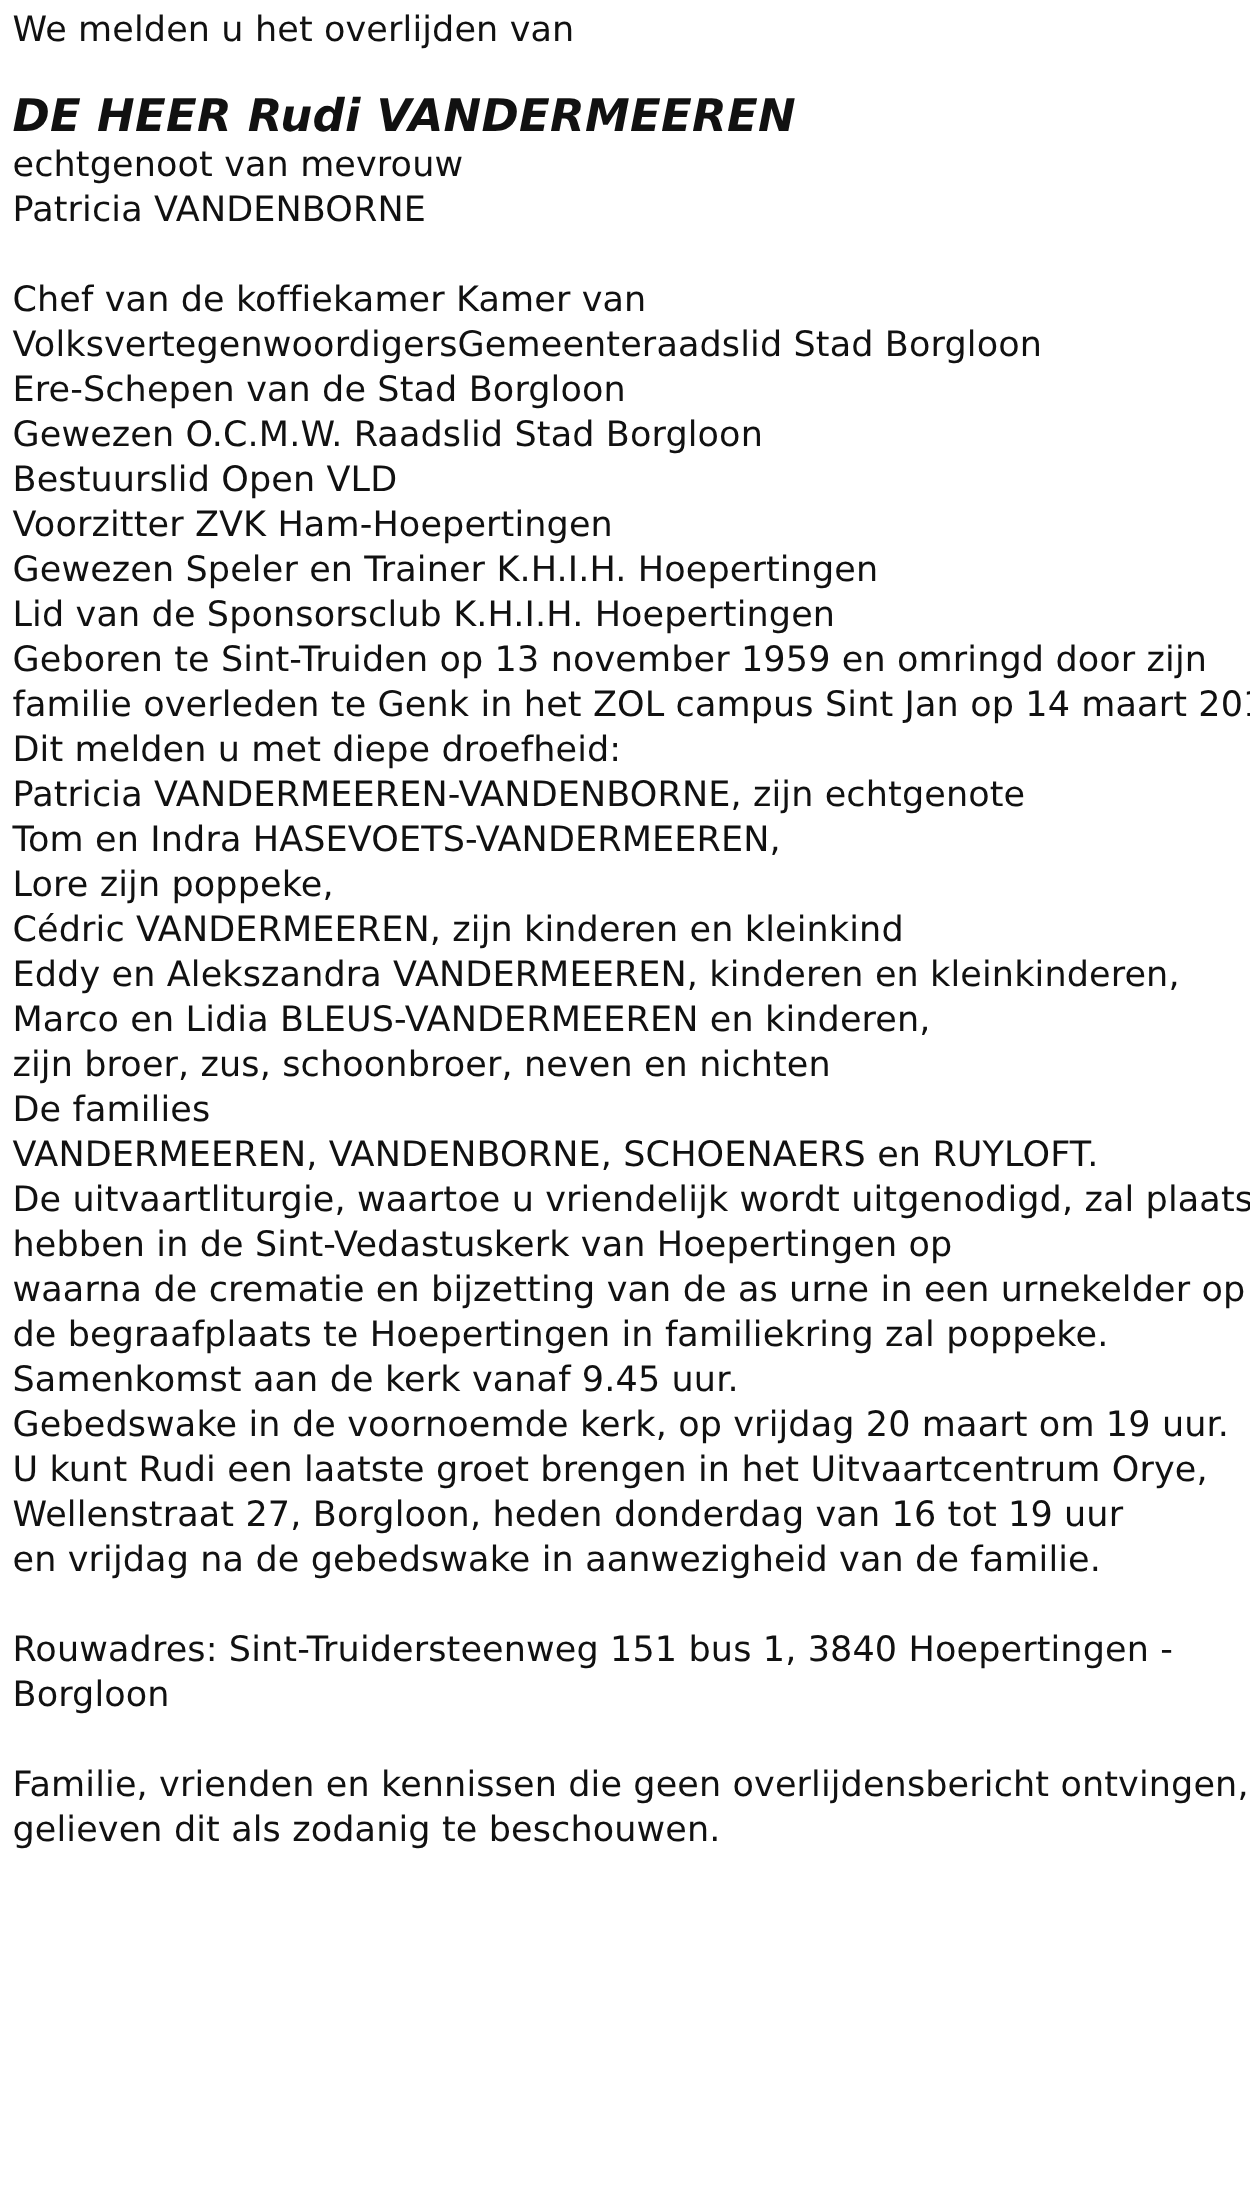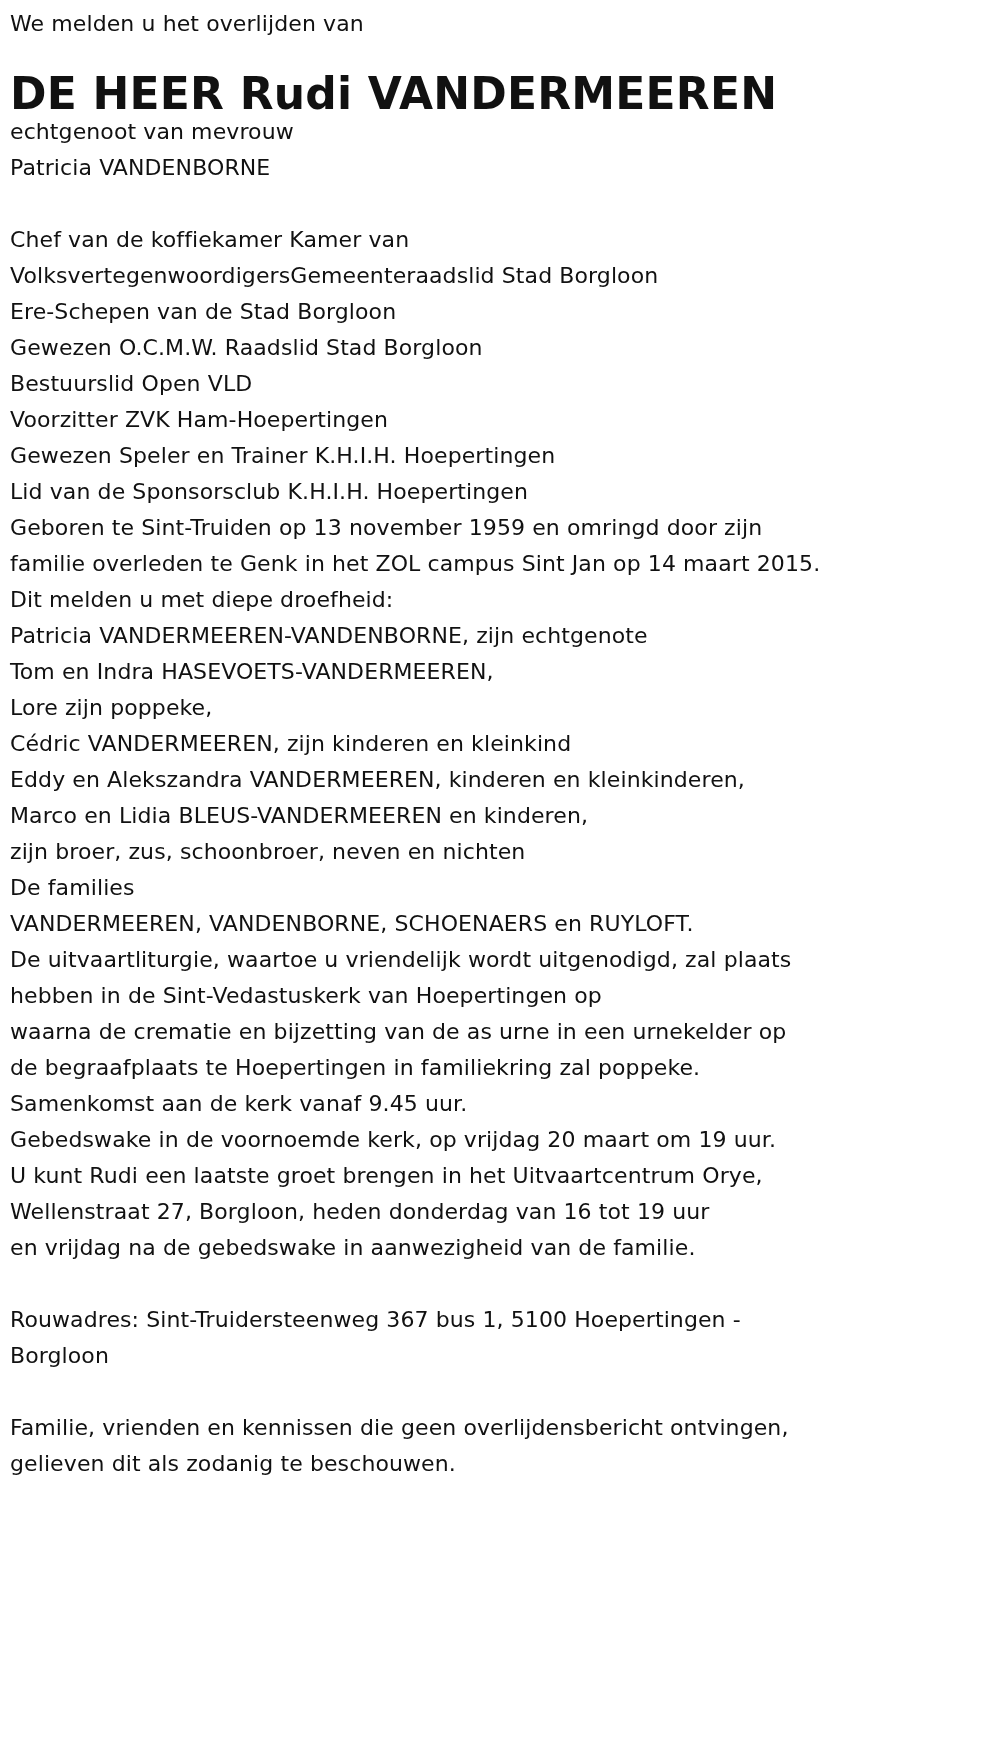--- a/index.html
+++ b/index.html
@@ -10,40 +10,41 @@
     body {
       width: 1000px;
       min-height: 1750px;
       color: #111111;
       font-family: "DejaVu Sans", "Liberation Sans", sans-serif;
     }
     .page {
       padding: 6px 10px 0 10px;
     }
     .line {
-      font-size: 22px;
+      font-size: 28px;
       line-height: 36px;
       height: 36px;
       white-space: nowrap;
       letter-spacing: 0.1px;
     }
     .blank {
       height: 36px;
     }
     .intro {
       margin-bottom: 36px;
     }
     .title {
-      font-size: 44px;
+      font-size: 36px;
       font-weight: bold;
       line-height: 40px;
       height: 40px;
       margin-top: -4px;
       margin-bottom: 0;
       letter-spacing: 0.2px;
+      font-style: italic;
     }
   </style>
 </head>
 <body>
 
 <div class="page">
 
   <div class="line intro">We melden u het overlijden van</div>
 
   <h1 class="title">DE HEER Rudi VANDERMEEREN</h1>
@@ -91,21 +92,21 @@
     <div class="line">Samenkomst aan de kerk vanaf 9.45 uur.</div>
     <div class="line">Gebedswake in de voornoemde kerk, op vrijdag 20 maart om 19 uur.</div>
     <div class="line">U kunt Rudi een laatste groet brengen in het Uitvaartcentrum Orye,</div>
     <div class="line">Wellenstraat 27, Borgloon, heden donderdag van 16 tot 19 uur</div>
     <div class="line">en vrijdag na de gebedswake in aanwezigheid van de familie.</div>
   </div>
 
   <div class="blank"></div>
 
   <div>
-    <div class="line">Rouwadres: Sint-Truidersteenweg 367 bus 1, 5100 Hoepertingen -</div>
+    <div class="line">Rouwadres: Sint-Truidersteenweg 151 bus 1, 3840 Hoepertingen -</div>
     <div class="line">Borgloon</div>
   </div>
 
   <div class="blank"></div>
 
   <div>
     <div class="line">Familie, vrienden en kennissen die geen overlijdensbericht ontvingen,</div>
     <div class="line">gelieven dit als zodanig te beschouwen.</div>
   </div>
 

